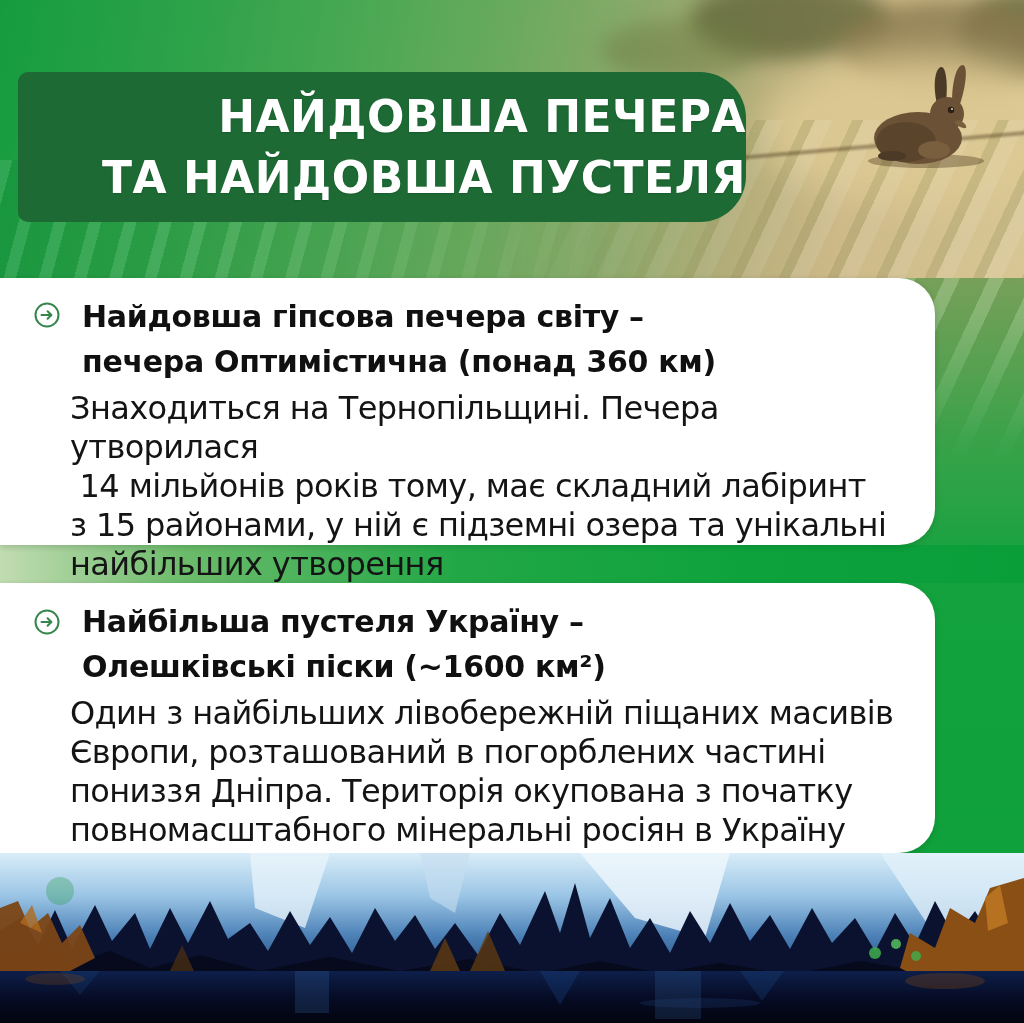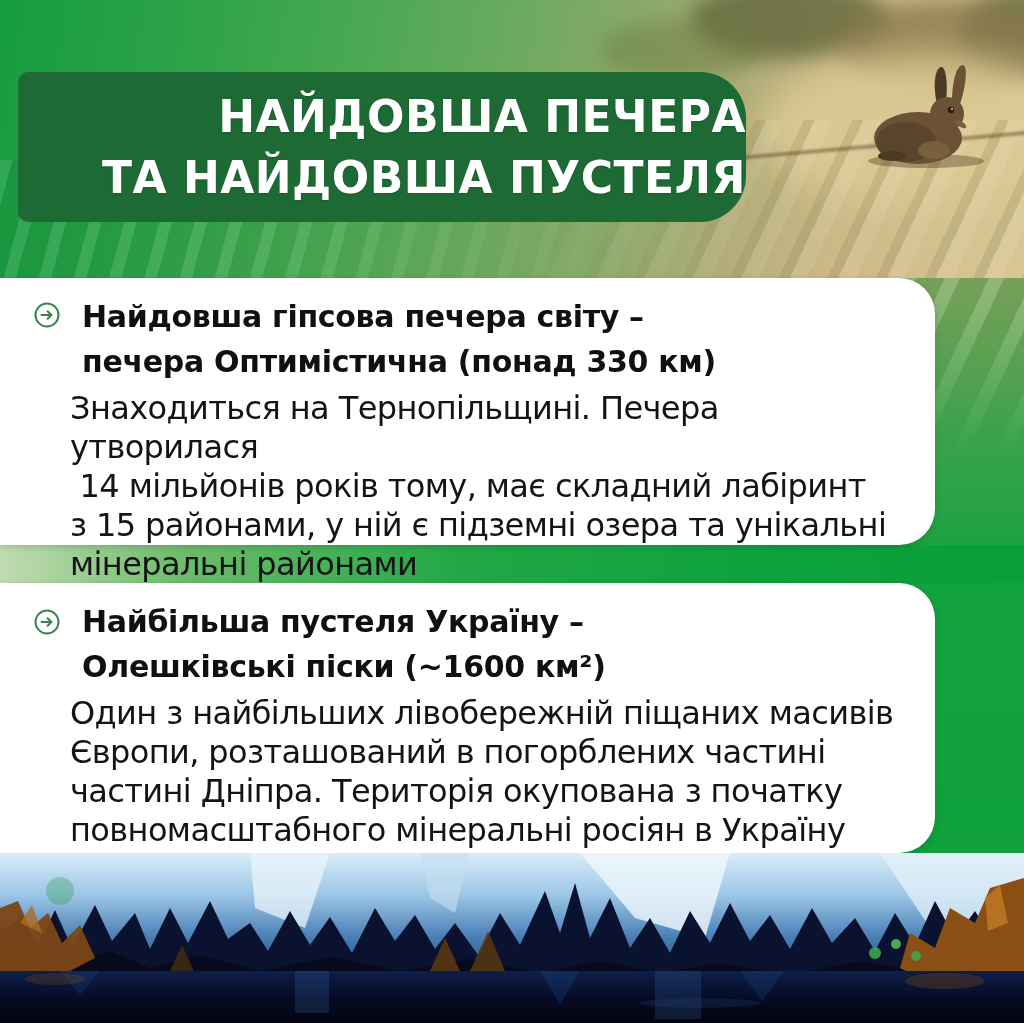--- a/index.html
+++ b/index.html
@@ -123,45 +123,45 @@
 
     <div class="card c1">
       <span class="arrow-wrap">
         <svg width="26" height="26" viewBox="0 0 26 26">
           <circle cx="13" cy="13" r="11.5" fill="none" stroke="#35854c" stroke-width="2"></circle>
           <path d="M7.5 13 H17 M13.6 9.2 L17.4 13 L13.6 16.8" fill="none" stroke="#35854c" stroke-width="2" stroke-linecap="round" stroke-linejoin="round"></path>
         </svg>
       </span>
       <div class="card-title">
         <div>Найдовша гіпсова печера світу –</div>
-        <div>печера Оптимістична (понад 330 км)</div>
+        <div>печера Оптимістична (понад 360 км)</div>
       </div>
       <div class="card-body">
         <div>Знаходиться на Тернопільщині. Печера утворилася</div>
         <div>&nbsp;14 мільйонів років тому, має складний лабіринт</div>
         <div>з 15 районами, у ній є підземні озера та унікальні</div>
-        <div>мінеральні районами</div>
+        <div>найбільших утворення</div>
       </div>
     </div>
 
     <div class="card c2">
       <span class="arrow-wrap">
         <svg width="26" height="26" viewBox="0 0 26 26">
           <circle cx="13" cy="13" r="11.5" fill="none" stroke="#35854c" stroke-width="2"></circle>
           <path d="M7.5 13 H17 M13.6 9.2 L17.4 13 L13.6 16.8" fill="none" stroke="#35854c" stroke-width="2" stroke-linecap="round" stroke-linejoin="round"></path>
         </svg>
       </span>
       <div class="card-title">
         <div>Найбільша пустеля Україну –</div>
         <div>Олешківські піски (~1600 км²)</div>
       </div>
       <div class="card-body">
         <div>Один з найбільших лівобережній піщаних масивів</div>
         <div>Європи, розташований в погорблених частині</div>
-        <div>частині Дніпра. Територія окупована з початку</div>
+        <div>пониззя Дніпра. Територія окупована з початку</div>
         <div>повномасштабного мінеральні росіян в Україну</div>
       </div>
     </div>
   </div>
 
   <div class="cave">
     <svg width="1024" height="170" viewBox="0 0 1024 170" preserveAspectRatio="none">
       <defs>
         <linearGradient id="sky" x1="0" y1="0" x2="0" y2="1">
           <stop offset="0" stop-color="#d9edf8"></stop>

